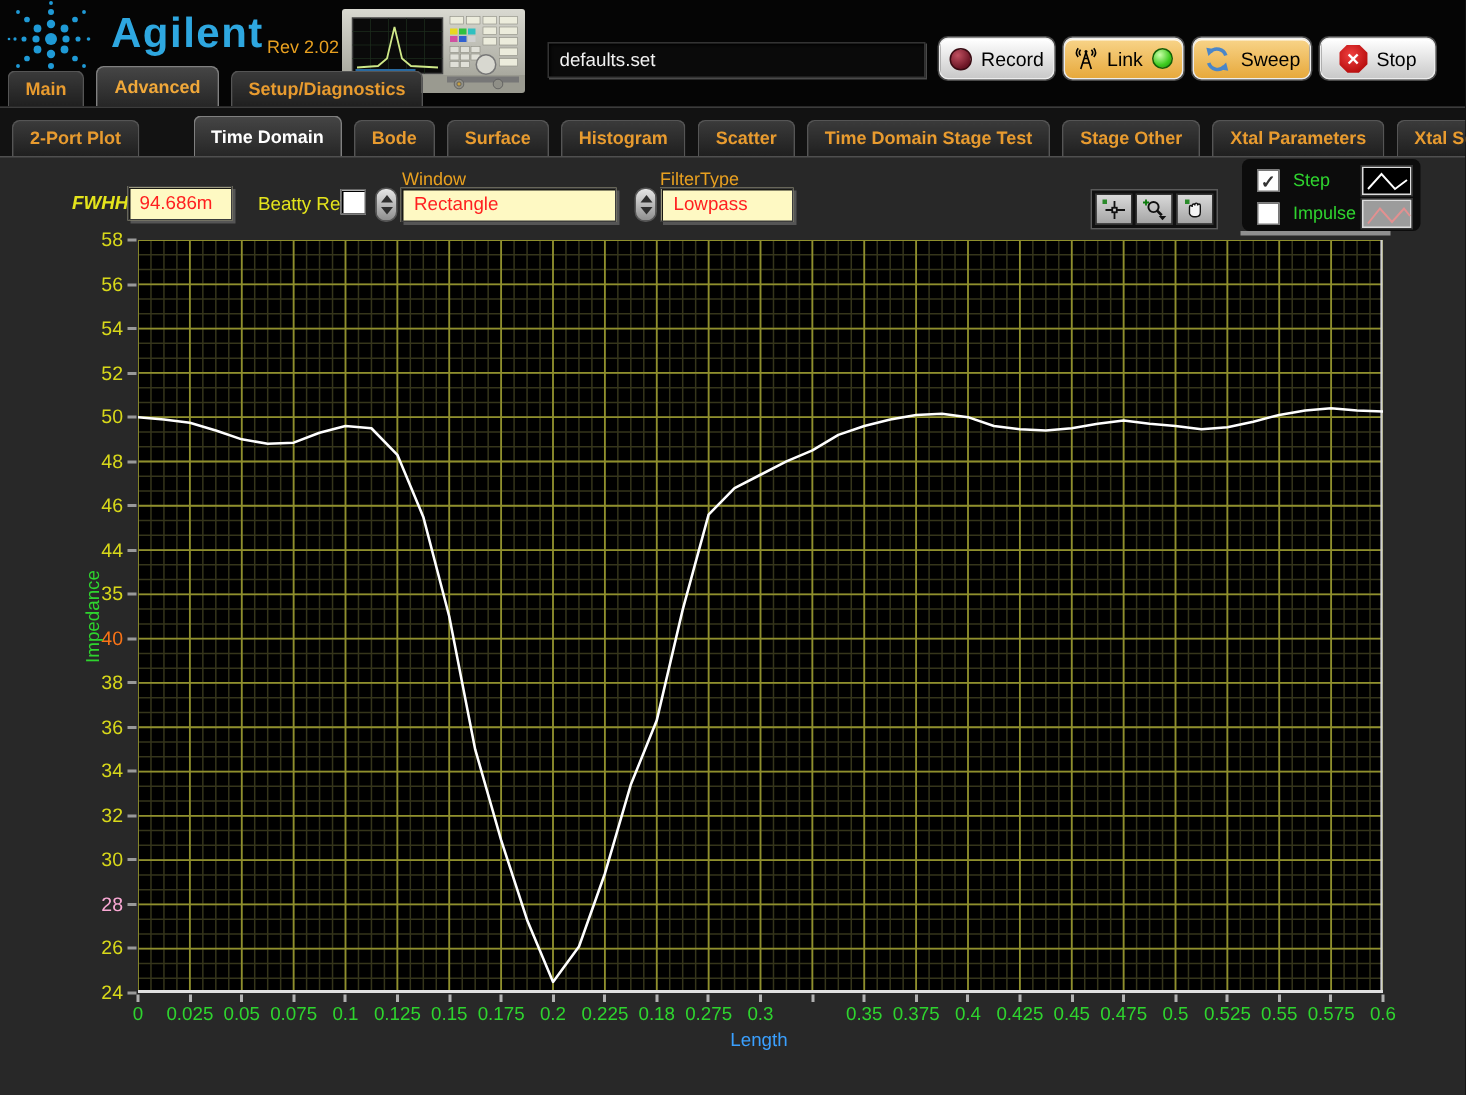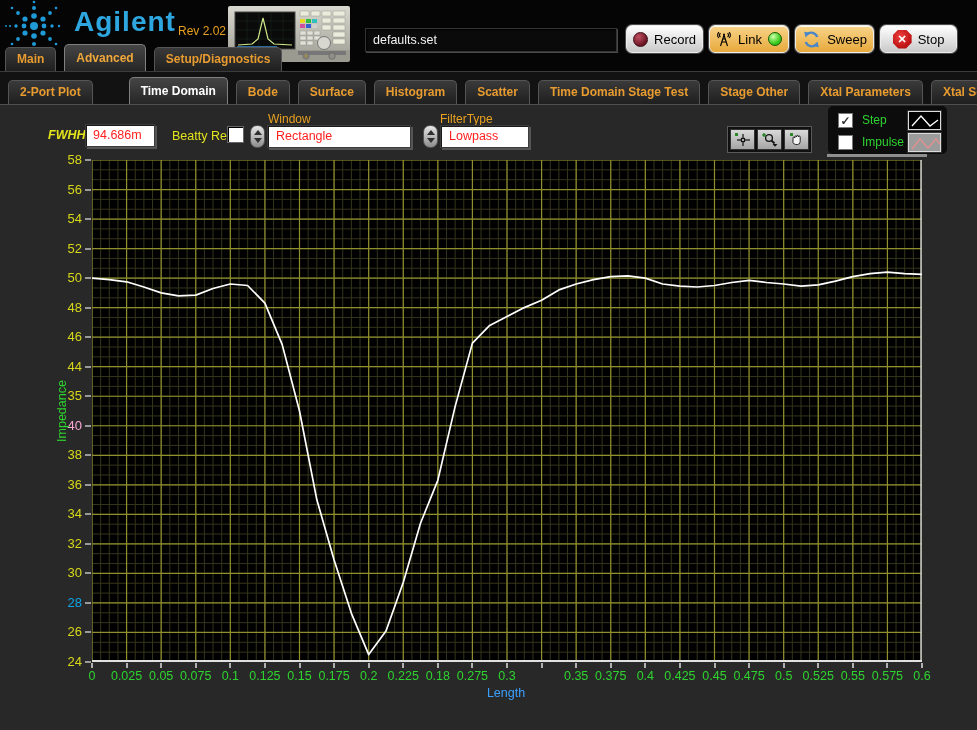--- a/index.html
+++ b/index.html
@@ -40,21 +40,21 @@
     padding:0 11px;height:24px;line-height:23px;white-space:nowrap;cursor:default;}
   .tab.sel{height:27px;line-height:26px;background:linear-gradient(#454545,#262626);border-color:#808080;}
   #main-tabs .tab.sel{color:#f0a83a;}
   #sub-tabs .tab.sel{color:#ffffff;margin-left:28px;}
   #subtab-strip{position:absolute;left:0;top:71px;width:977px;height:33px;background:#121212;border-top:1px solid #3c3c3c;}
   #content{position:absolute;left:0;top:104px;width:977px;height:626px;background:#282828;border-top:1px solid #4f4f4f;}
 
   
   .lbl-yellow{position:absolute;color:#e4e41c;font-size:12.5px;}
   .lbl-orange{position:absolute;color:#e8a020;font-size:12px;}
-  .val-field{position:absolute;background:#ffffff;border:1px solid #3c3c3c;
+  .val-field{position:absolute;background:#fef9c3;border:1px solid #3c3c3c;
     box-shadow:inset 1px 1px 0 rgba(0,0,0,.9), 2px 2px 0 rgba(170,170,170,.35);
     color:#ff1f1f;font-size:12.5px;}
   .spinner{position:absolute;width:15px;height:23px;border-radius:7px;background:linear-gradient(#e6e6e6,#8d8d8d);
     border:1px solid #555;display:flex;flex-direction:column;align-items:center;justify-content:center;gap:3px;}
   .tri-up{width:0;height:0;border-left:4px solid transparent;border-right:4px solid transparent;border-bottom:5px solid #2f2f2f;}
   .tri-down{width:0;height:0;border-left:4px solid transparent;border-right:4px solid transparent;border-top:5px solid #2f2f2f;}
   .chk{position:absolute;background:#fff;border:1px solid #666;box-shadow:1px 1px 0 #000 inset;}
 
   
   #palette{position:absolute;left:727px;top:126px;width:85px;height:27px;background:#101010;
@@ -522,33 +522,33 @@
       <div class="ytick-label" style="left: 38px; top: 270.118px; color: rgb(216, 216, 26);">50</div>
       <div class="ytick-dash" style="left: 85px; top: 277.118px;"></div>
       <div class="ytick-label" style="left: 38px; top: 299.647px; color: rgb(216, 216, 26);">48</div>
       <div class="ytick-dash" style="left: 85px; top: 306.647px;"></div>
       <div class="ytick-label" style="left: 38px; top: 329.176px; color: rgb(216, 216, 26);">46</div>
       <div class="ytick-dash" style="left: 85px; top: 336.176px;"></div>
       <div class="ytick-label" style="left: 38px; top: 358.706px; color: rgb(216, 216, 26);">44</div>
       <div class="ytick-dash" style="left: 85px; top: 365.706px;"></div>
       <div class="ytick-label" style="left: 38px; top: 388.235px; color: rgb(216, 216, 26);">35</div>
       <div class="ytick-dash" style="left: 85px; top: 395.235px;"></div>
-      <div class="ytick-label" style="left: 38px; top: 417.765px; color: #f9a8d4;">40</div>
+      <div class="ytick-label" style="left: 38px; top: 417.765px; color: #f97316;">40</div>
       <div class="ytick-dash" style="left: 85px; top: 424.765px;"></div>
       <div class="ytick-label" style="left: 38px; top: 447.294px; color: rgb(216, 216, 26);">38</div>
       <div class="ytick-dash" style="left: 85px; top: 454.294px;"></div>
       <div class="ytick-label" style="left: 38px; top: 476.824px; color: rgb(216, 216, 26);">36</div>
       <div class="ytick-dash" style="left: 85px; top: 483.824px;"></div>
       <div class="ytick-label" style="left: 38px; top: 506.353px; color: rgb(216, 216, 26);">34</div>
       <div class="ytick-dash" style="left: 85px; top: 513.353px;"></div>
       <div class="ytick-label" style="left: 38px; top: 535.882px; color: rgb(216, 216, 26);">32</div>
       <div class="ytick-dash" style="left: 85px; top: 542.882px;"></div>
       <div class="ytick-label" style="left: 38px; top: 565.412px; color: rgb(216, 216, 26); text-align: right;">30</div>
       <div class="ytick-dash" style="left: 85px; top: 572.412px;"></div>
-      <div class="ytick-label" style="left: 38px; top: 594.941px; color: #0ea5e9;">28</div>
+      <div class="ytick-label" style="left: 38px; top: 594.941px; color: #f9a8d4;">28</div>
       <div class="ytick-dash" style="left: 85px; top: 601.941px;"></div>
       <div class="ytick-label" style="left: 38px; top: 624.471px; color: rgb(216, 216, 26);">26</div>
       <div class="ytick-dash" style="left: 85px; top: 631.471px;"></div>
       <div class="ytick-label" style="left: 38px; top: 654px; color: rgb(216, 216, 26);">24</div>
       <div class="ytick-dash" style="left: 85px; top: 661px;"></div>
       <div class="xtick-label" style="left: 66px; top: 669px; color: rgb(46, 212, 46);">0</div>
       <div class="xtick-mark" style="left: 91px; top: 663px;"></div>
       <div class="xtick-label" style="left: 100.583px; top: 669px; color: rgb(46, 212, 46);">0.025</div>
       <div class="xtick-mark" style="left: 125.583px; top: 663px;"></div>
       <div class="xtick-label" style="left: 135.167px; top: 669px; color: rgb(46, 212, 46);">0.05</div>

